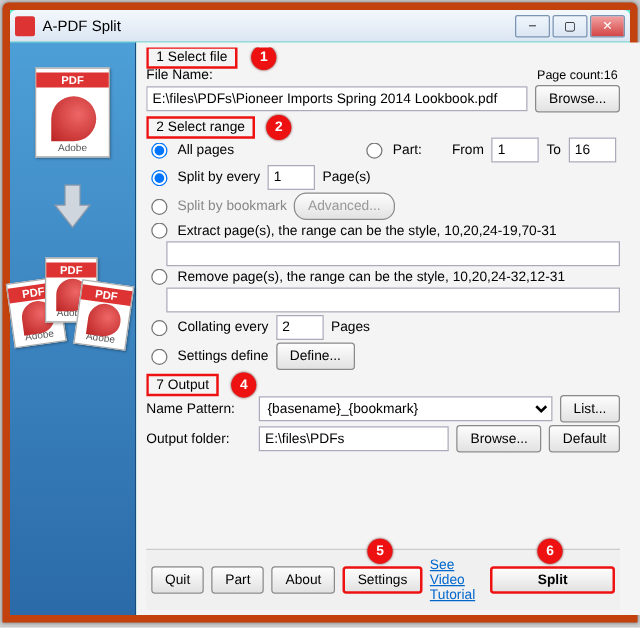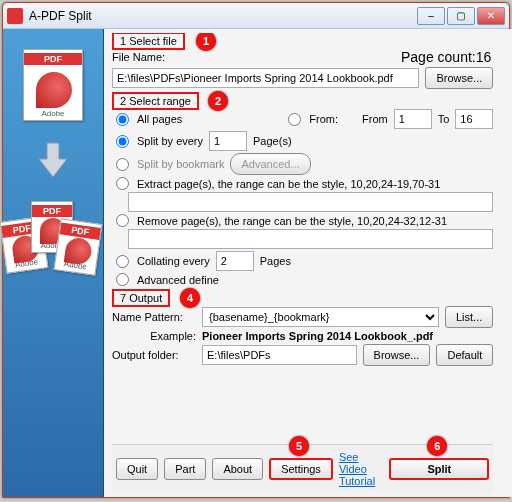--- a/index.html
+++ b/index.html
@@ -1,17 +1,17 @@
 <!DOCTYPE html>
 <html><head>
 <meta charset="utf-8">
 <style>
   * { box-sizing: border-box; margin: 0; padding: 0; }
   body { font-family: Tahoma, Arial, sans-serif; font-size: 11px; background: #ccc; width: 512px; height: 502px; overflow: hidden; }
-  .window { width: 508px; height: 496px; margin: 2px; background: #5eead4; border: 1px solid #c2410c; border-radius: 5px 5px 0 0; position: relative; box-shadow: 0 0 3px rgba(0,0,0,0.4); }
+  .window { width: 508px; height: 496px; margin: 2px; background: #5eead4; border: 6px solid #c2410c; border-radius: 5px 5px 0 0; position: relative; box-shadow: 0 0 3px rgba(0,0,0,0.4); }
   .titlebar { height: 26px; background: linear-gradient(#f4f8fc,#dbe6f3); border-bottom: 1px solid #b9c9db; display: flex; align-items: center; padding: 0 4px; border-radius: 5px 5px 0 0; }
   .titlebar .icon { width: 16px; height: 16px; background: #d33; margin-right: 6px; border-radius: 2px; }
   .titlebar .title { flex: 1; font-size: 12px; color: #000; }
   .winbtns { display: flex; gap: 2px; }
   .winbtn { width: 28px; height: 18px; border: 1px solid #7a94b3; border-radius: 2px; background: linear-gradient(#f0f5fb,#dbe6f3); display:flex; align-items:center; justify-content:center; font-size:10px; }
   .winbtn.close { background: linear-gradient(#f2a2a2,#d34545); color:#fff; }
   .body { display: flex; height: calc(100% - 26px); }
   .sidebar { width: 112px; background: linear-gradient(#4d9fd8,#2a6aa8); border-right: 1px solid #1a4a7a; padding-top: 20px; display:flex; flex-direction:column; align-items:center; gap: 18px; }
   .pdf-icon { width: 60px; height: 72px; background: #fff; border: 1px solid #aaa; position: relative; box-shadow: 1px 1px 2px rgba(0,0,0,0.3); }
   .pdf-icon::before { content:"PDF"; position:absolute; top:3px; left:0; width:100%; text-align:center; background:#d33; color:#fff; font-size:9px; font-weight:bold; padding:1px 0; }
@@ -27,21 +27,21 @@
   .multi .p3 { left:54px; top:24px; transform:rotate(8deg); }
 
   .main { flex:1; background:#f4f4f4; padding:4px 24px 4px 8px; display:flex; flex-direction:column; }
   .form { flex:1; overflow:auto; }
   .section-label { font-size:11px; padding:2px 0; }
   .row { display:flex; align-items:center; gap:6px; margin:2px 0; }
   .row label { white-space:nowrap; }
   .txt { border:1px solid #aab; background:#fff; height:20px; padding:1px 4px; font-size:11px; flex:1; }
   .smallnum { width:38px; flex:none; }
   .btn { height:22px; border:1px solid #8a8a8a; border-radius:3px; background:linear-gradient(#fdfdfd,#e2e2e2); padding:0 10px; font-size:11px; cursor:pointer; }
-  .pagecount { font-size:14px; text-align:right; margin-right:2px; }
+  .pagecount { font-size:10px; text-align:right; margin-right:2px; }
   .radio { margin:0 2px 0 4px; }
   .sub { margin-left:16px; }
   .hl { border:2px solid #e11; }
   .circ { position:absolute; width:20px; height:20px; border-radius:50%; background:#e11; color:#fff; font-weight:bold; display:flex; align-items:center; justify-content:center; font-size:11px; z-index:5; box-shadow:0 0 2px #600; }
   .rel { position:relative; display:inline-block; }
   .footer { display:flex; align-items:center; gap:6px; padding:6px 4px; border-top:1px solid #ccc; background:#f0f0f0; }
   .footer .tutorial { color:#06c; text-decoration:underline; cursor:pointer; }
   .split-btn { font-weight:bold; width:100px; }
   .define-btn:disabled, .btn[disabled]{ color:#999;border-radius:10px; }
   .list-row { margin:2px 0; }
@@ -107,21 +107,21 @@
           <span class="rel">
             <span class="section-label hl" style="padding:1px 6px;">2 Select range</span>
             <span class="circ" style="left:96px; top:-4px;">2</span>
           </span>
         </div>
         <div class="row">
           <input type="radio" class="radio" checked="" style="">
           <label>All pages</label>
           <div style="width:90px"></div>
           <input type="radio" class="radio" style="">
-          <label>From:</label>
+          <label>Part:</label>
           <span style="width:12px"></span>
           <label>From</label>
           <input class="txt smallnum" value="1" style="">
           <label>To</label>
           <input class="txt smallnum" value="16" style="">
         </div>
 
         <div class="row">
           <input type="radio" class="radio" checked="" style="">
           <label>Split by every</label>
@@ -148,39 +148,36 @@
             <input class="txt" style="">
           </div>
         <div class="row">
           <input type="radio" class="radio" style="">
           <label>Collating every</label>
           <input class="txt smallnum" value="2" style="">
           <label>Pages</label>
         </div>
         <div class="row">
           <input type="radio" class="radio" style="">
-          <label>Advanced define</label>
+          <label>Settings define</label>
+          <button class="btn">Define...</button>
         </div>
 
         <div class="row" style="margin-top:6px;">
           <span class="rel">
             <span class="section-label hl" style="padding:1px 6px;">7 Output</span>
             <span class="circ" style="left:68px; top:-4px;">4</span>
           </span>
         </div>
         <div class="row">
           <label style="width:84px;">Name Pattern:</label>
           <select class="txt">
             <option>{basename}_{bookmark}</option>
           </select>
           <button class="btn">List...</button>
-        </div>
-        <div class="row">
-          <label style="width:84px; text-align:right;">Example:</label>
-          <span style="font-weight:bold;">Pioneer Imports Spring 2014 Lookbook_.pdf</span>
         </div>
         <div class="row">
           <label style="width:84px;">Output folder:</label>
           <input class="txt" value="E:\files\PDFs" style="">
           <button class="btn">Browse...</button>
           <button class="btn">Default</button>
         </div>
       </div>
 
       <div class="footer" style="position:relative;">

